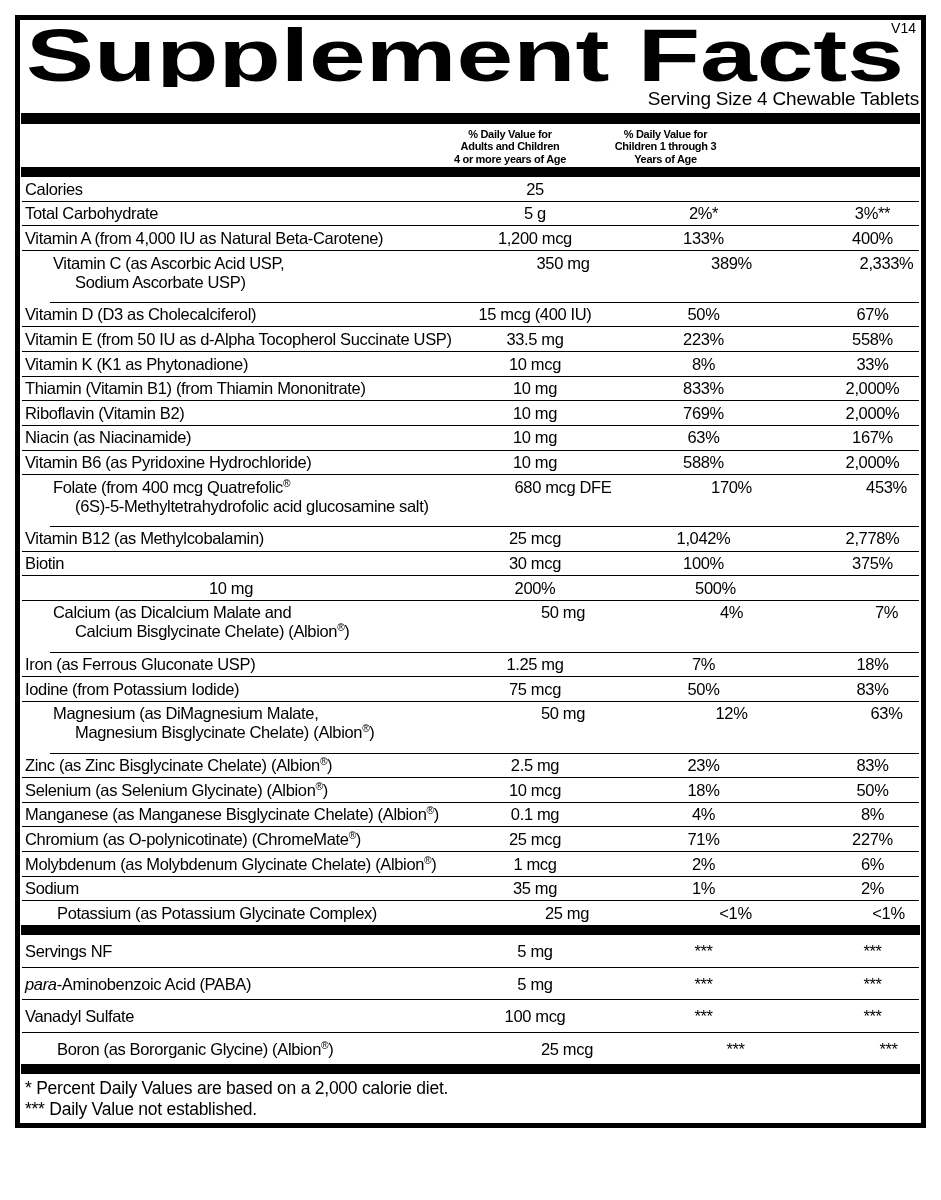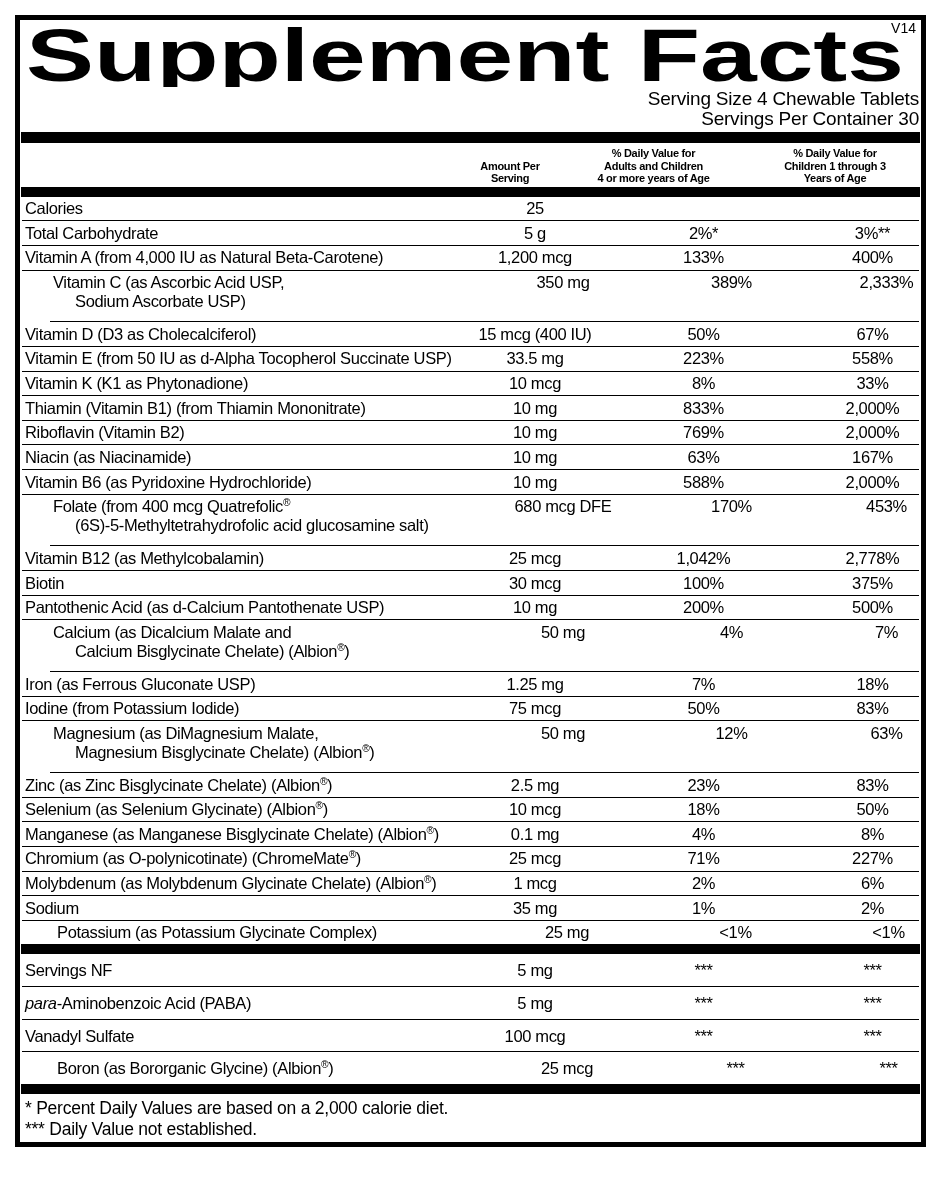--- a/index.html
+++ b/index.html
@@ -71,31 +71,26 @@
 
   <div class="title-wrap">
     <div class="version">V14</div>
     <svg class="title-svg" width="888" height="64">
       <text x="2" y="58" font-family="Liberation Sans, sans-serif" font-size="74" font-weight="bold" textLength="878" lengthAdjust="spacingAndGlyphs" fill="#000">Supplement Facts</text>
     </svg>
   </div>
 
   <div class="serving">
     <div>Serving Size 4 Chewable Tablets</div>
-    <div>Servings Per Container 30</div>
   </div>
 
   <div class="bar"></div>
 
   <div class="grid hdr-row">
     <div class="hdr cell-name"></div>
-    <div class="hdr cell-amount">
-        <span>Amount Per
-Serving</span>
-      </div>
     <div class="hdr cell-adults">
         <span>% Daily Value for
 Adults and Children
 4 or more years of Age</span>
       </div>
     <div class="hdr cell-children">
         <span>% Daily Value for
 Children 1 through 3
 Years of Age</span>
       </div>
@@ -212,23 +207,20 @@
       </div>
       <div class="grid row">
         <div class="cell-name">
           <div>Biotin</div>
         </div>
         <div class="cell-amount">30 mcg</div>
         <div class="cell-adults">100%</div>
         <div class="cell-children">375%</div>
       </div>
       <div class="grid row">
-        <div class="cell-name">
-          <div>Pantothenic Acid (as d-Calcium Pantothenate USP)</div>
-        </div>
         <div class="cell-amount">10 mg</div>
         <div class="cell-adults">200%</div>
         <div class="cell-children">500%</div>
       </div>
       <div class="grid row two">
         <div class="cell-name">
           <div>Calcium (as Dicalcium Malate and</div>
           <div class="line2">Calcium Bisglycinate Chelate) (Albion<sup>®</sup>)</div>
         </div>
         <div class="cell-amount">50 mg</div>

